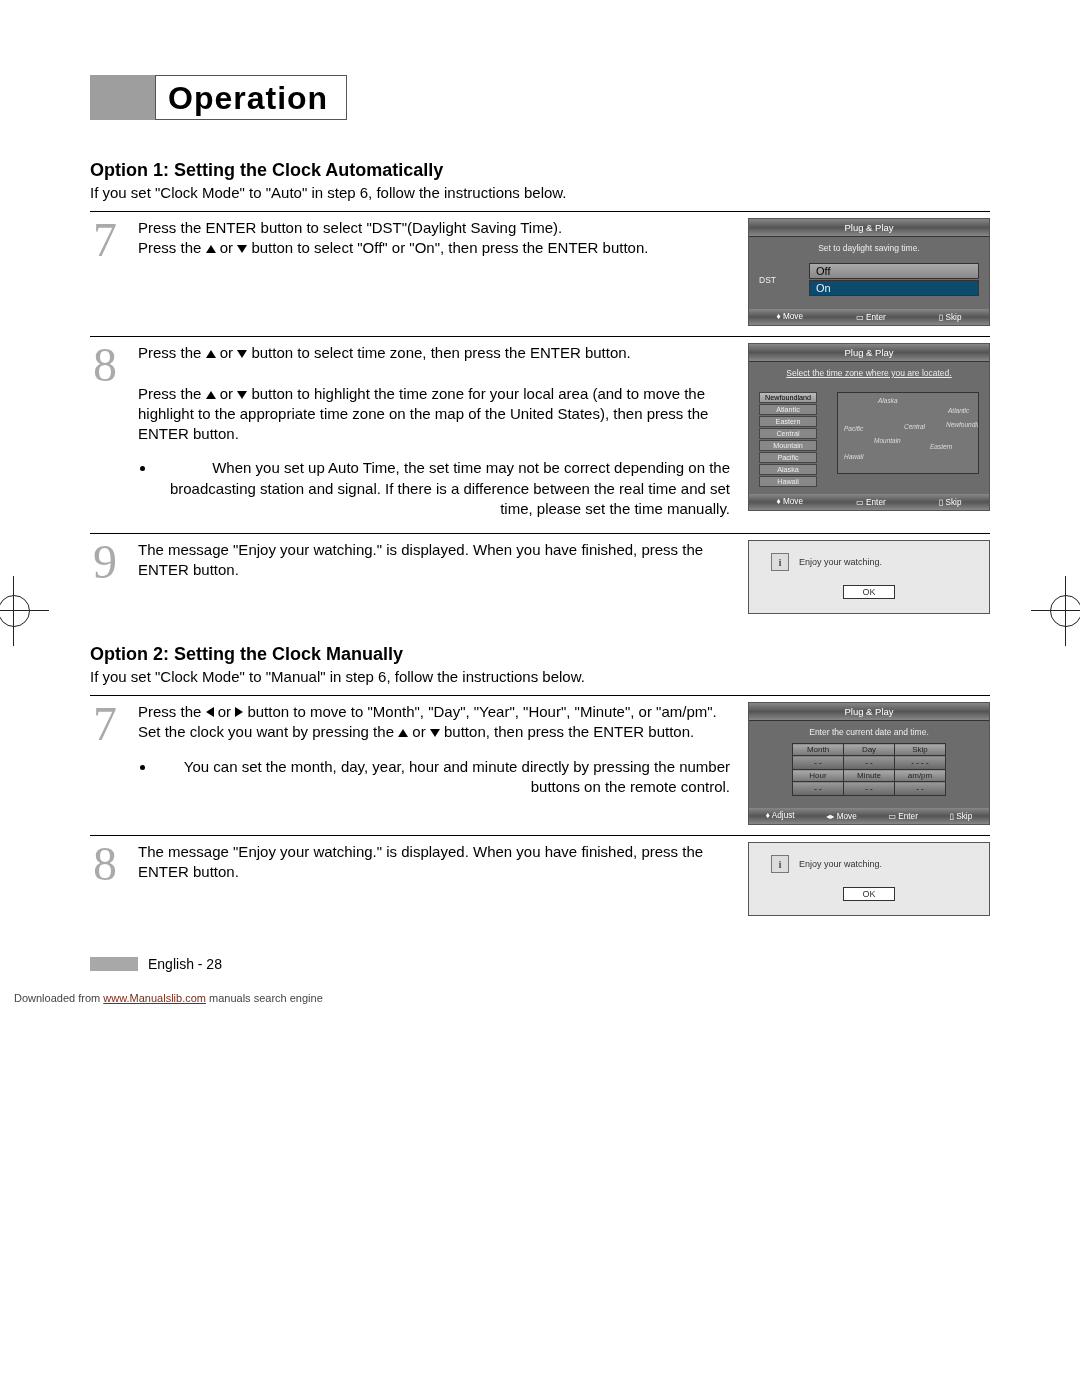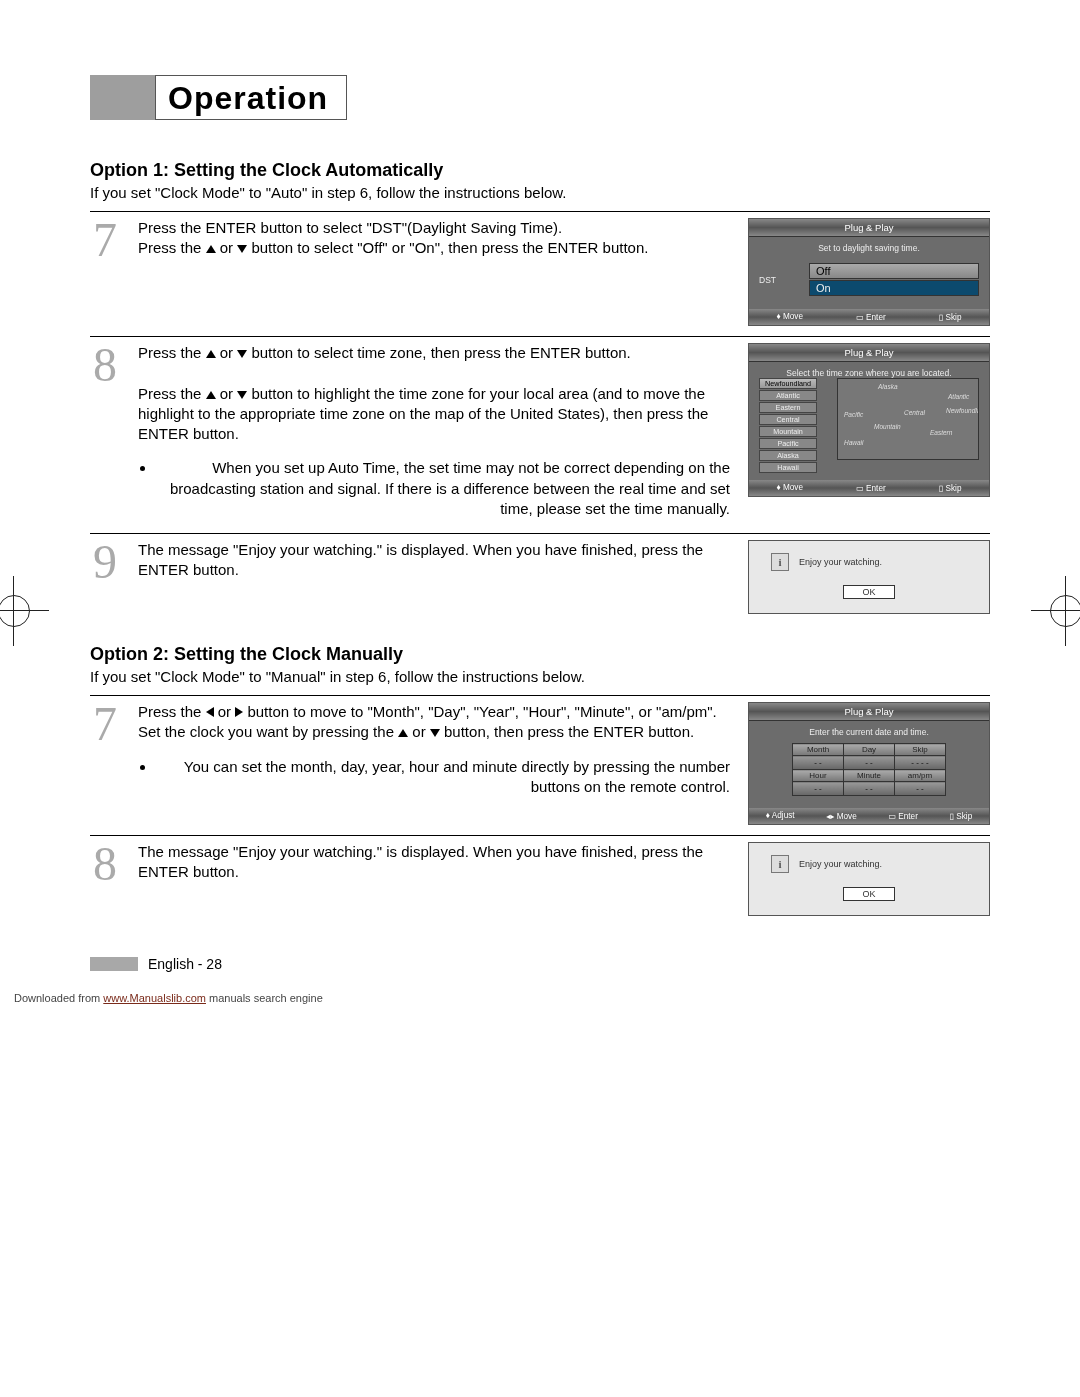--- a/index.html
+++ b/index.html
@@ -316,21 +316,21 @@
       <span> or </span>
       <span class="tri tri-down"></span>
       <span> button to highlight the time zone for your local area (and to move the highlight to the appropriate time zone on the map of the United States), then press the ENTER button.</span>
       <ul>
           <li>When you set up Auto Time, the set time may not be correct depending on the broadcasting station and signal. If there is a difference between the real time and set time, please set the time manually.</li>
         </ul>
     </div>
     <div class="osd">
       <div class="osd-title">Plug &amp; Play</div>
       <div class="osd-body">
-        <div style="text-align:center;margin-bottom:0;">Select the time zone where you are located.</div>
+        <div style="text-align:center;margin-bottom:14px;text-decoration:underline;">Select the time zone where you are located.</div>
         <div class="tz-body">
           <div class="tz-list">
             <div class="tz-item sel">Newfoundland</div>
             <div class="tz-item">Atlantic</div>
             <div class="tz-item">Eastern</div>
             <div class="tz-item">Central</div>
             <div class="tz-item">Mountain</div>
             <div class="tz-item">Pacific</div>
             <div class="tz-item">Alaska</div>
             <div class="tz-item">Hawaii</div>

